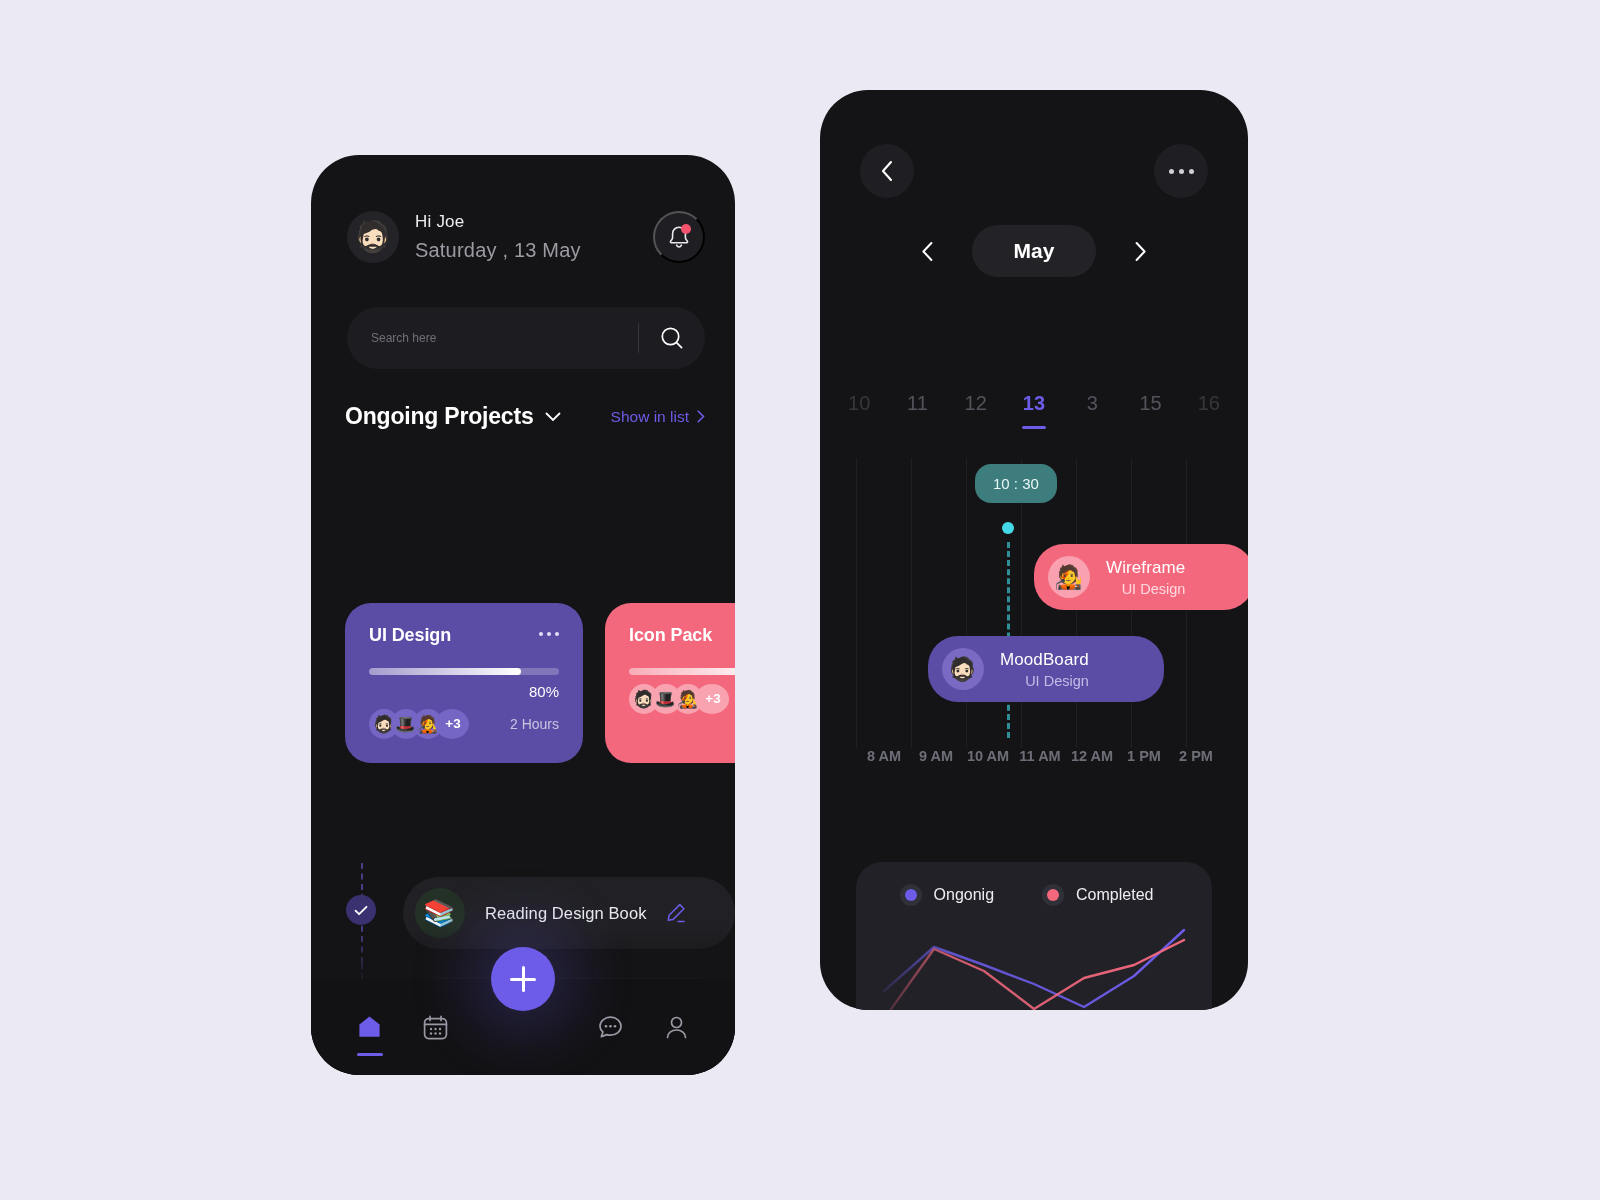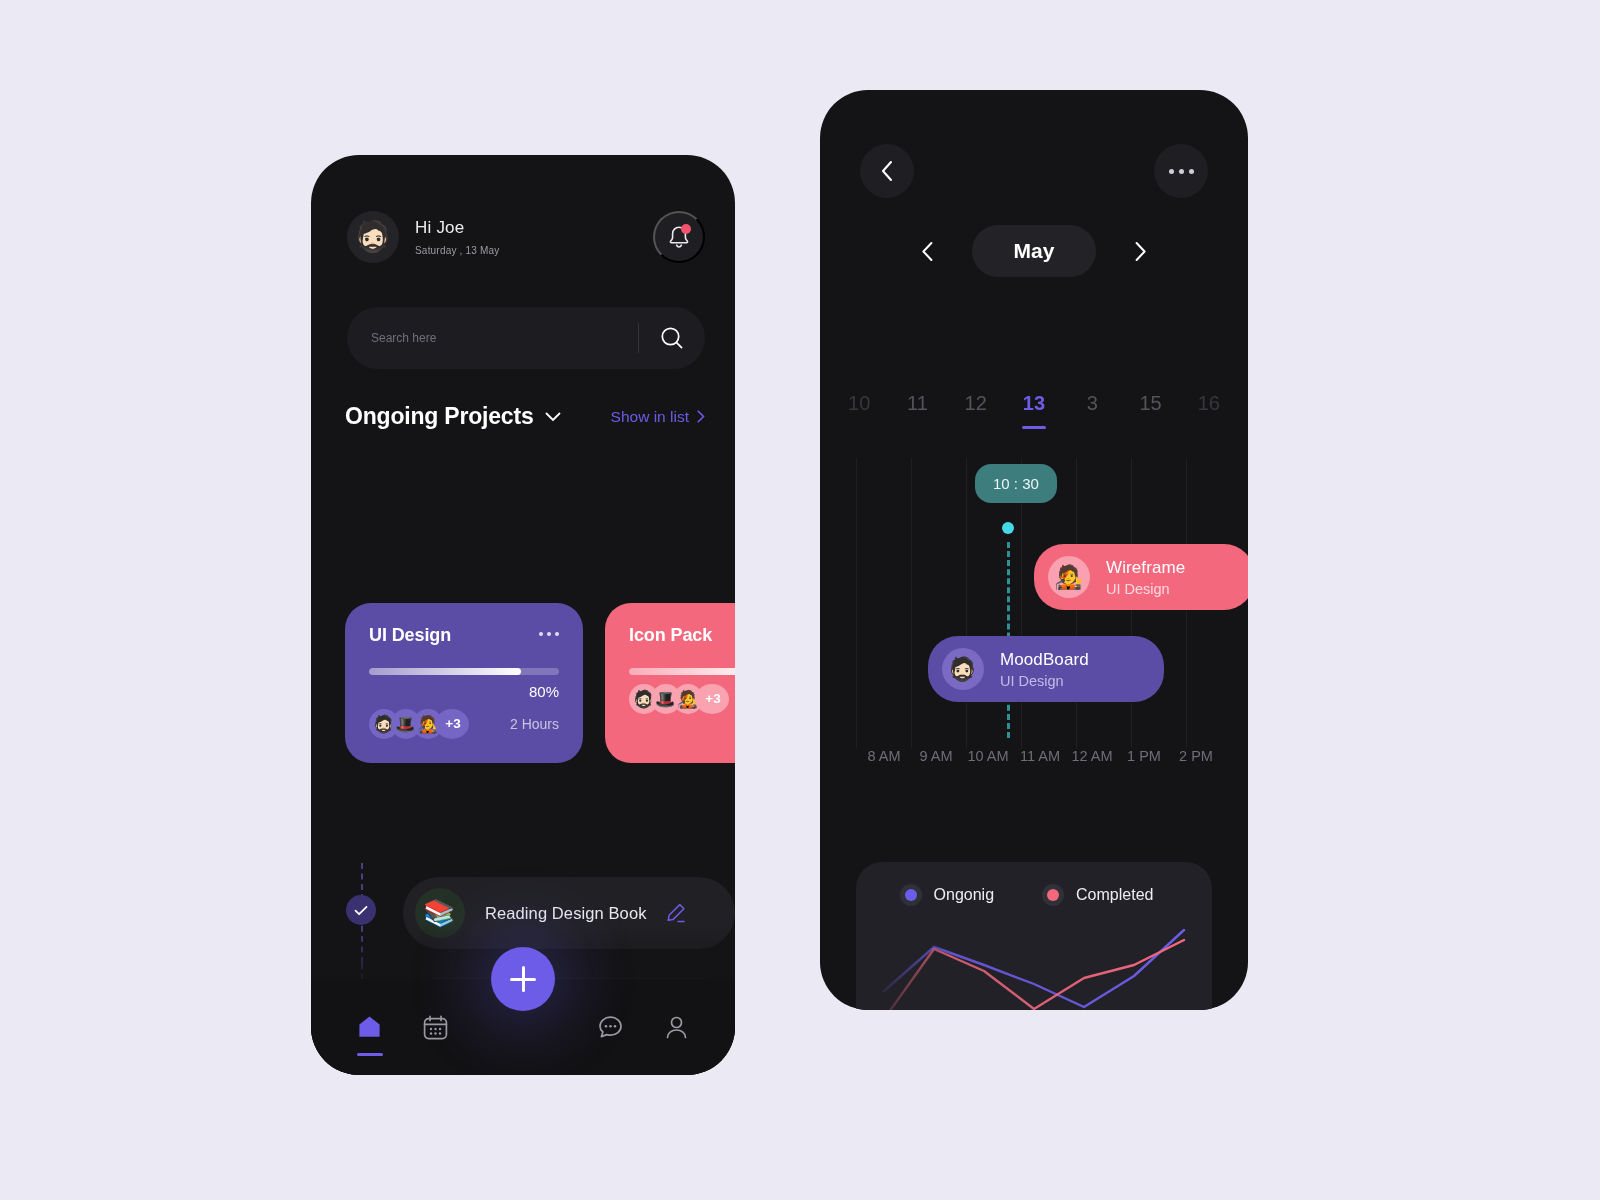--- a/index.html
+++ b/index.html
@@ -27,21 +27,21 @@
     display: flex; align-items: center;
   }
   .avatar-lg {
     width: 52px; height: 52px; border-radius: 50%;
     background: #242428; flex: 0 0 auto;
     display: flex; align-items: center; justify-content: center;
     font-size: 30px; line-height: 1; overflow: hidden;
   }
   .greet { margin-left: 16px; flex: 1 1 auto; }
   .greet .hi { color: #ededf0; font-size: 17px; letter-spacing: .2px; }
-  .greet .date { color: #9b9ba3; font-size: 10px; margin-top: 7px; letter-spacing: .2px; }
+  .greet .date { color: #9b9ba3; font-size: 20px; margin-top: 7px; letter-spacing: .2px; }
   .bell-btn {
     width: 52px; height: 52px; border-radius: 50%;
     background: #1f1f23; position: relative;
     display: flex; align-items: center; justify-content: center;
     flex: 0 0 auto;
   }
   .bell-dot {
     position: absolute; top: 11px; right: 12px;
     width: 10px; height: 10px; border-radius: 50%; background: #f4536e;
   }
@@ -244,33 +244,33 @@
   }
   .ev {
     position: absolute; border-radius: 30px;
     display: flex; align-items: center; padding: 12px 26px 12px 14px;
   }
   .ev-avatar {
     width: 42px; height: 42px; border-radius: 50%;
     display: flex; align-items: center; justify-content: center;
     font-size: 23px; line-height: 1; flex: 0 0 auto; overflow: hidden;
   }
-  .ev-text { margin-left: 16px; }
+  .ev-text { margin-left: 16px; text-align: right; }
   .ev-title { color: #fff; font-size: 17px; letter-spacing: .1px; }
   .ev-sub { font-size: 14.5px; margin-top: 3px; }
   .ev.wire { left: 214px; top: 86px; width: 220px; background: #f4687e; }
   .ev.wire .ev-avatar { background: #f9a1b0; }
   .ev.wire .ev-sub { color: #ffd9e0; }
   .ev.mood { left: 108px; top: 178px; width: 236px; background: #5b4ca5; }
   .ev.mood .ev-avatar { background: #7a6ac4; }
   .ev.mood .ev-sub { color: #c3bbe6; }
 
   .hours-row {
     position: absolute; left: 12px; right: 0; top: 658px;
-    display: flex; padding: 0 26px;
+    display: flex; padding: 0 26px; font-weight: bold;
   }
   .hour { flex: 1 1 0; text-align: center; color: #6e6e78; font-size: 14.5px; }
 
   .wk-head {
     position: absolute; left: 36px; right: 36px; top: 712px;
     display: flex; align-items: center;
   }
   .wk-title { color: #fff; font-size: 23px; font-weight: bold; }
   .wk-link { margin-left: auto; color: #6c5ce7; font-size: 15.5px; display: flex; align-items: center; gap: 8px; }
 

